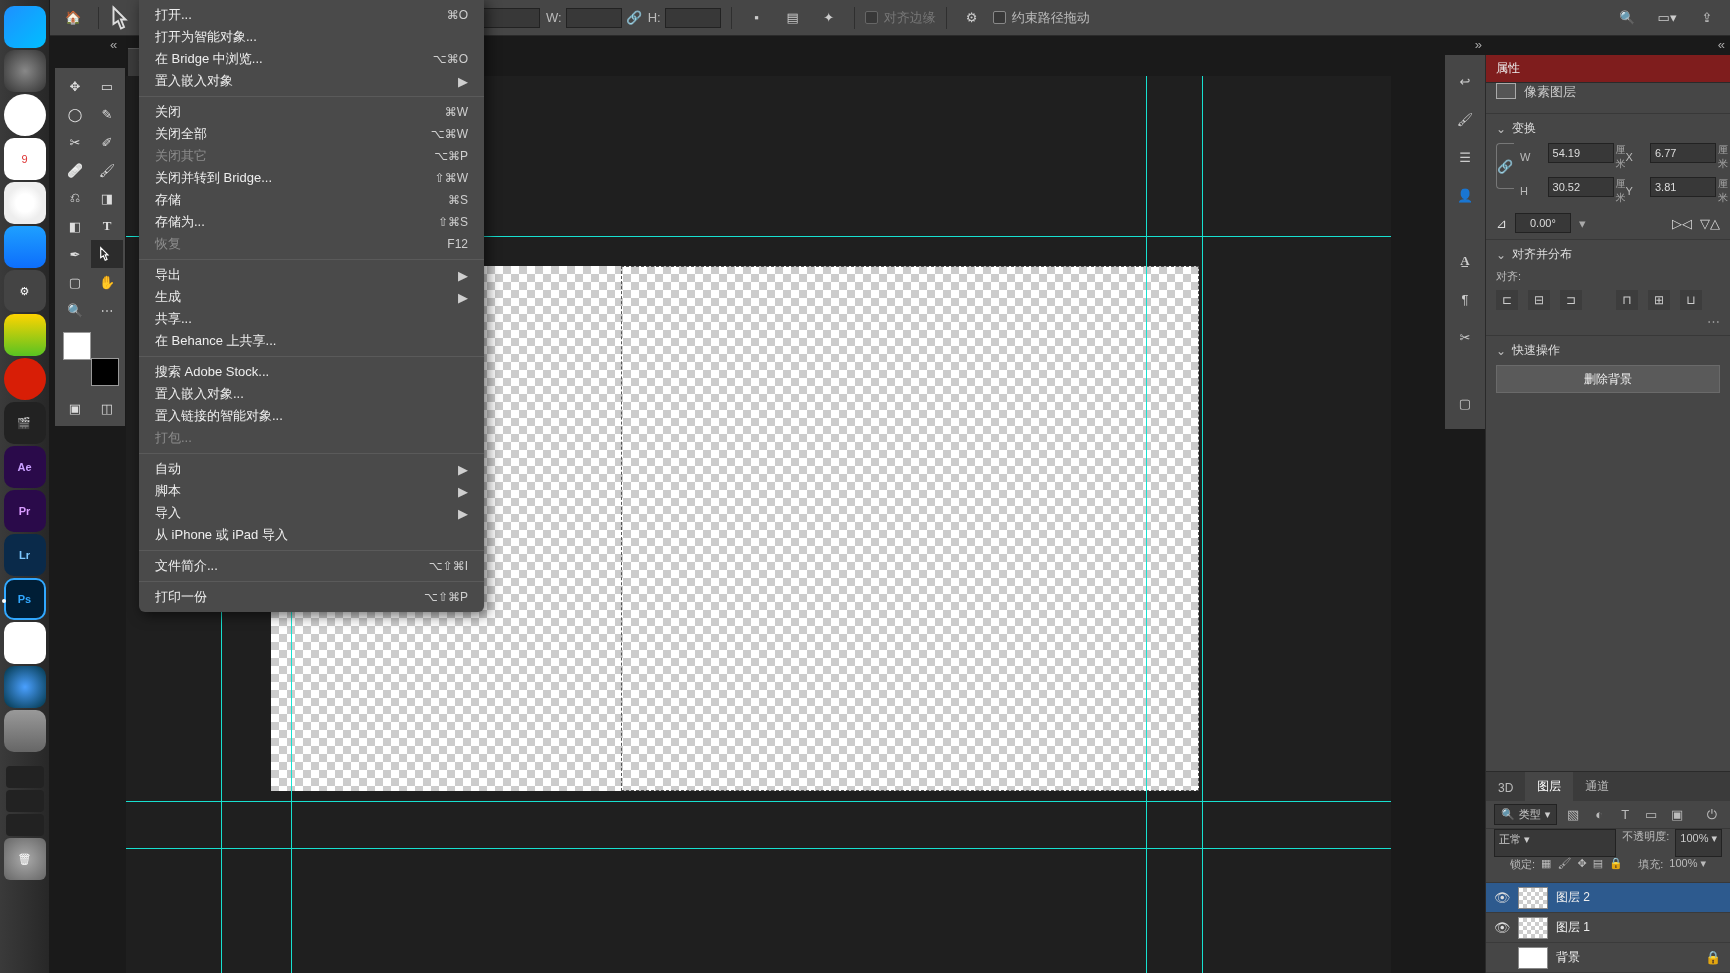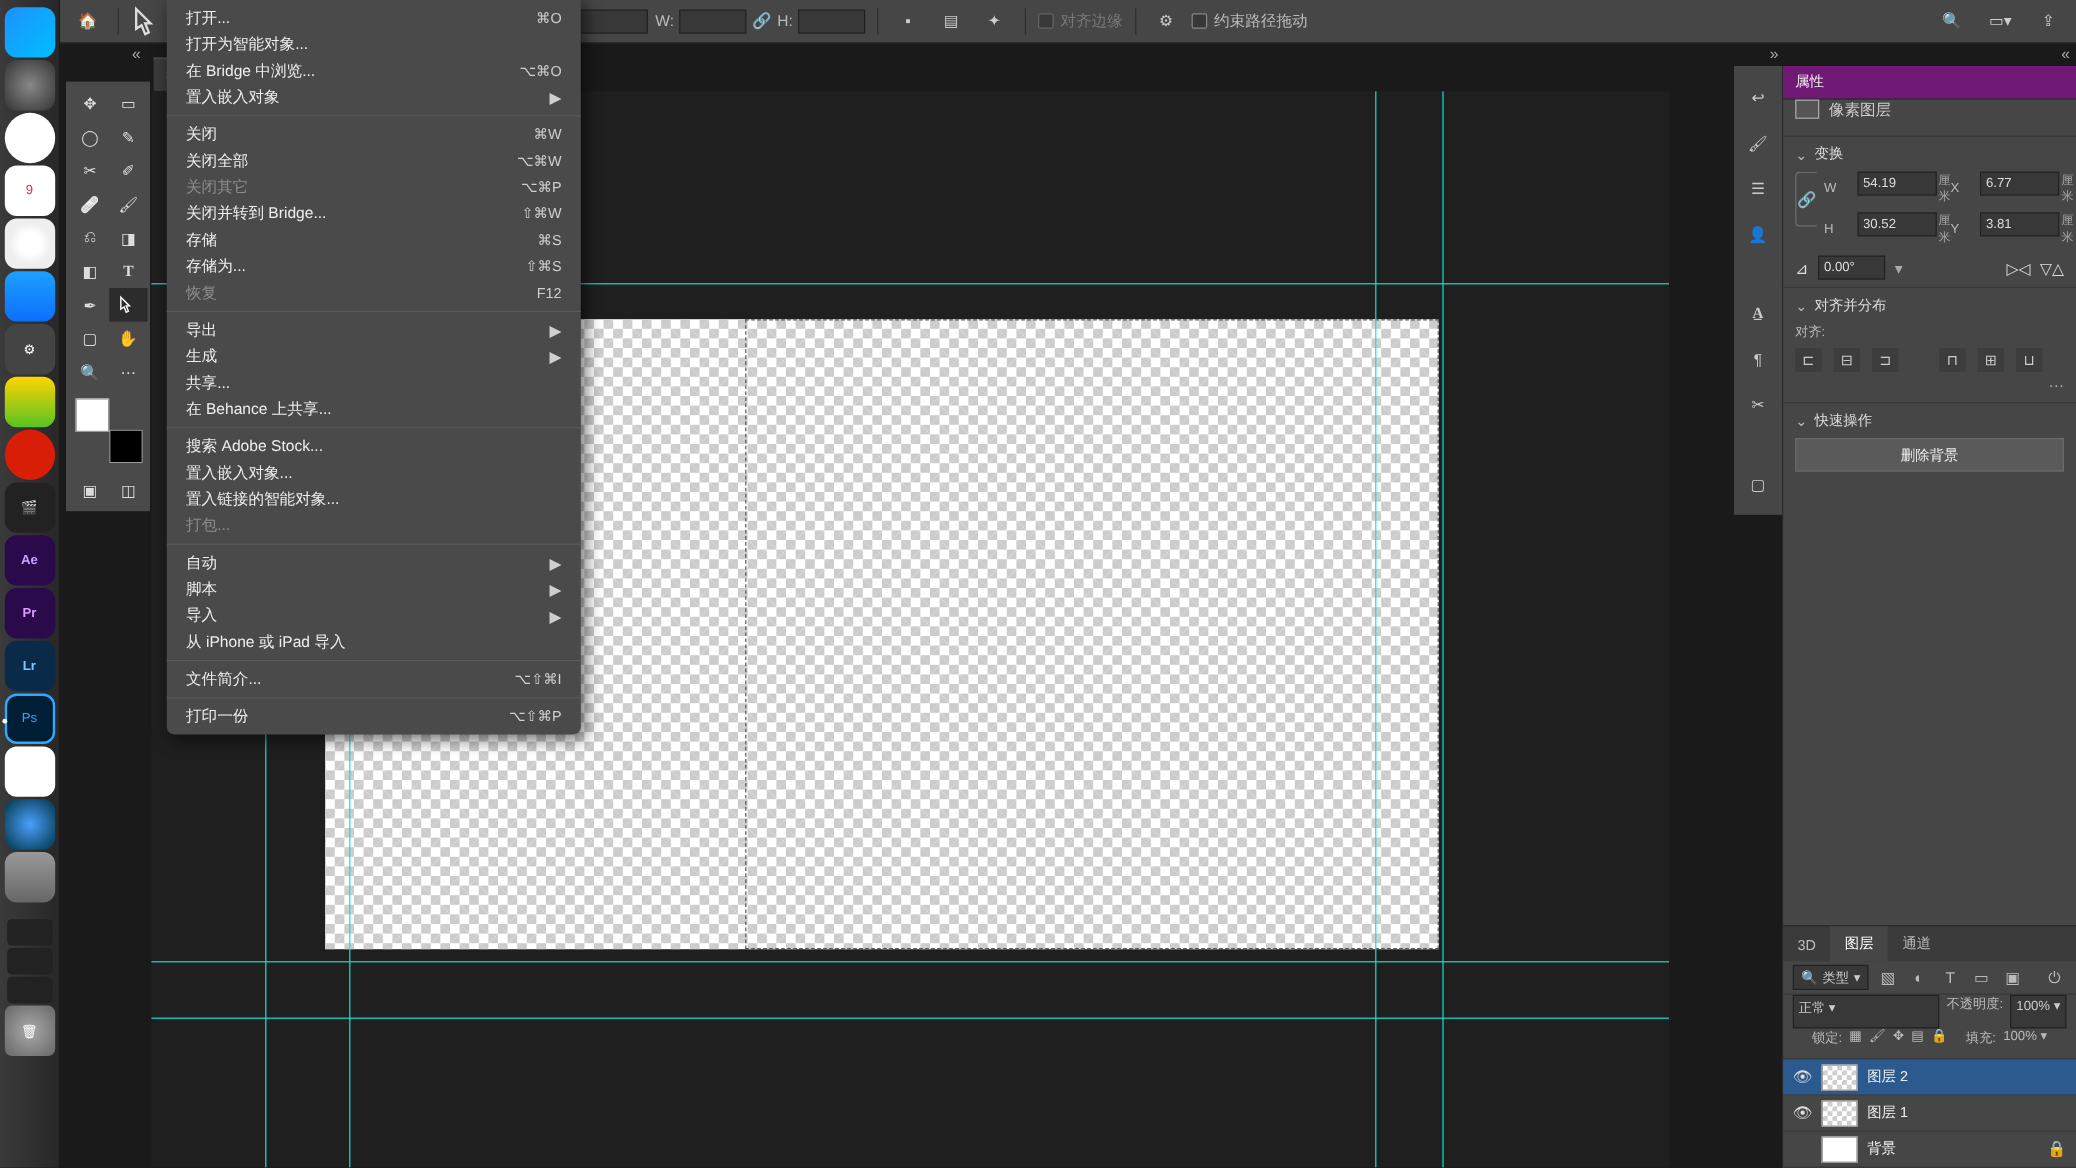--- a/index.html
+++ b/index.html
@@ -12,21 +12,21 @@
 .dock-item.cal{background:#fff;color:#d33}
 .dock-item.photos{background:radial-gradient(circle,#fff 30%,#eee 60%)}
 .dock-item.appstore{background:linear-gradient(#1ea0ff,#0d6efc)}
 .dock-item.settings{background:#444}
 .dock-item.music{background:linear-gradient(#ffd400,#58c322)}
 .dock-item.netease{background:#d81e06;border-radius:50%}
 .dock-item.fcp{background:#222}
 .dock-item.ae{background:#2a0a4a;color:#c9a0ff;font-weight:bold}
 .dock-item.pr{background:#2a0a4a;color:#d99cff;font-weight:bold}
 .dock-item.lr{background:#0a2a4a;color:#7cc7ff;font-weight:bold}
-.dock-item.ps{background:#001e36;color:#31a8ff;font-weight:normal;border:2px solid #31a8ff}
+.dock-item.ps{background:#001e36;color:#31a8ff;font-weight:bold;border:2px solid #31a8ff}
 .dock-item.youku{background:#fff}
 .dock-item.qt{background:radial-gradient(circle,#4aa0ff,#034)}
 .dock-item.cam{background:linear-gradient(#999,#666)}
 .dock-item.small{width:38px;height:22px;border-radius:4px;background:#222;font-size:9px}
 .dock-item.trash{background:radial-gradient(#aaa,#666);border-radius:6px}
 .ps-active-dot{position:absolute;left:-4px;top:50%;width:4px;height:4px;background:#fff;border-radius:50%}
 
 .optbar{position:absolute;left:50px;top:0;right:0;height:36px;background:#464646;display:flex;align-items:center;padding:0 8px;gap:6px;border-bottom:1px solid #2a2a2a}
 .optbar .ico{width:30px;height:30px;display:flex;align-items:center;justify-content:center;color:#ccc;border-radius:3px}
 .optbar .sep{width:1px;height:22px;background:#2f2f2f;margin:0 4px}
@@ -58,21 +58,21 @@
 .guide-h{position:absolute;left:0;right:0;height:1px;background:#17e0d0}
 .artboard{position:absolute;left:145px;top:190px;width:928px;height:525px;background:#fff;
  background-image:linear-gradient(45deg,#ccc 25%,transparent 25%),linear-gradient(-45deg,#ccc 25%,transparent 25%),linear-gradient(45deg,transparent 75%,#ccc 75%),linear-gradient(-45deg,transparent 75%,#ccc 75%);
  background-size:16px 16px;background-position:0 0,0 8px,8px -8px,-8px 0}
 .sel-ants{position:absolute;left:350px;top:0;right:0;bottom:0;border:1px dashed #555}
 
 .iconstrip{position:absolute;right:245px;top:55px;width:40px;background:#464646;display:flex;flex-direction:column;align-items:center;gap:14px;padding:14px 0}
 .iconstrip .ic{width:24px;height:24px;display:flex;align-items:center;justify-content:center;color:#ccc}
 
 .rpanel{position:absolute;right:0;top:55px;width:245px;bottom:0;background:#464646;display:flex;flex-direction:column;border-left:1px solid #2a2a2a}
-.rpanel .titlebar{height:28px;display:flex;align-items:center;padding:0 10px;background:#701a75;color:#eee;font-size:12px;border-bottom:1px solid #2a2a2a}
+.rpanel .titlebar{height:28px;display:flex;align-items:center;padding:0 10px;background:#7f1d1d;color:#eee;font-size:12px;border-bottom:1px solid #2a2a2a}
 .rpanel .layer-type{height:30px;display:flex;align-items:flex-start;gap:8px;padding:0 10px;color:#ccc}
 .layer-type .ic{width:20px;height:16px;border:1px solid #aaa;background:#555}
 .sect{padding:6px 10px;border-top:1px solid #383838}
 .sect-h{display:flex;align-items:center;gap:6px;color:#ddd;font-size:12px;margin-bottom:6px}
 .sect-h::before{content:"⌄";color:#bbb;font-size:12px}
 .twocol{display:grid;grid-template-columns:auto 70px auto 70px;gap:6px 8px;align-items:center;color:#bbb;font-size:11px}
 .twocol input{width:66px;height:20px;background:#383838;border:1px solid #222;color:#ddd;padding:0 4px;font-size:11px}
 .unit{color:#aaa;font-size:10px}
 .aligns{display:flex;gap:10px;margin-top:6px}
 .aligns .ab{width:22px;height:20px;border:0;background:#3d3d3d;color:#ccc;display:flex;align-items:center;justify-content:center;font-size:12px}
@@ -275,21 +275,21 @@
           </div>
         <span>Y</span>
           <div style="display:flex;gap:2px">
             <input value="3.81" style="">
             <span class="unit">厘米</span>
           </div>
       </div>
     </div>
     <div style="display:flex;gap:8px;align-items:center;margin-top:8px">
       <span>⊿</span>
-      <input style="width: 56px; height: 20px; background: rgb(56, 56, 56); border: 1px solid rgb(34, 34, 34); color: rgb(221, 221, 221); padding: 0px 4px; font-size: 11px;" value="0.00°">
+      <input style="width: 56px; height: 20px; background: rgb(56, 56, 56); border: 1px solid rgb(34, 34, 34); color: rgb(221, 221, 221); padding: 0px 4px; font-size: 11px; text-align: center;" value="0.00°">
       <span style="color:#aaa">▾</span>
       <span style="flex:1"></span>
       <span>▷◁</span>
       <span>▽△</span>
     </div>
   </div>
 
   <div class="sect">
     <div class="sect-h">对齐并分布</div>
     <div style="color:#bbb;font-size:11px">对齐:</div>

